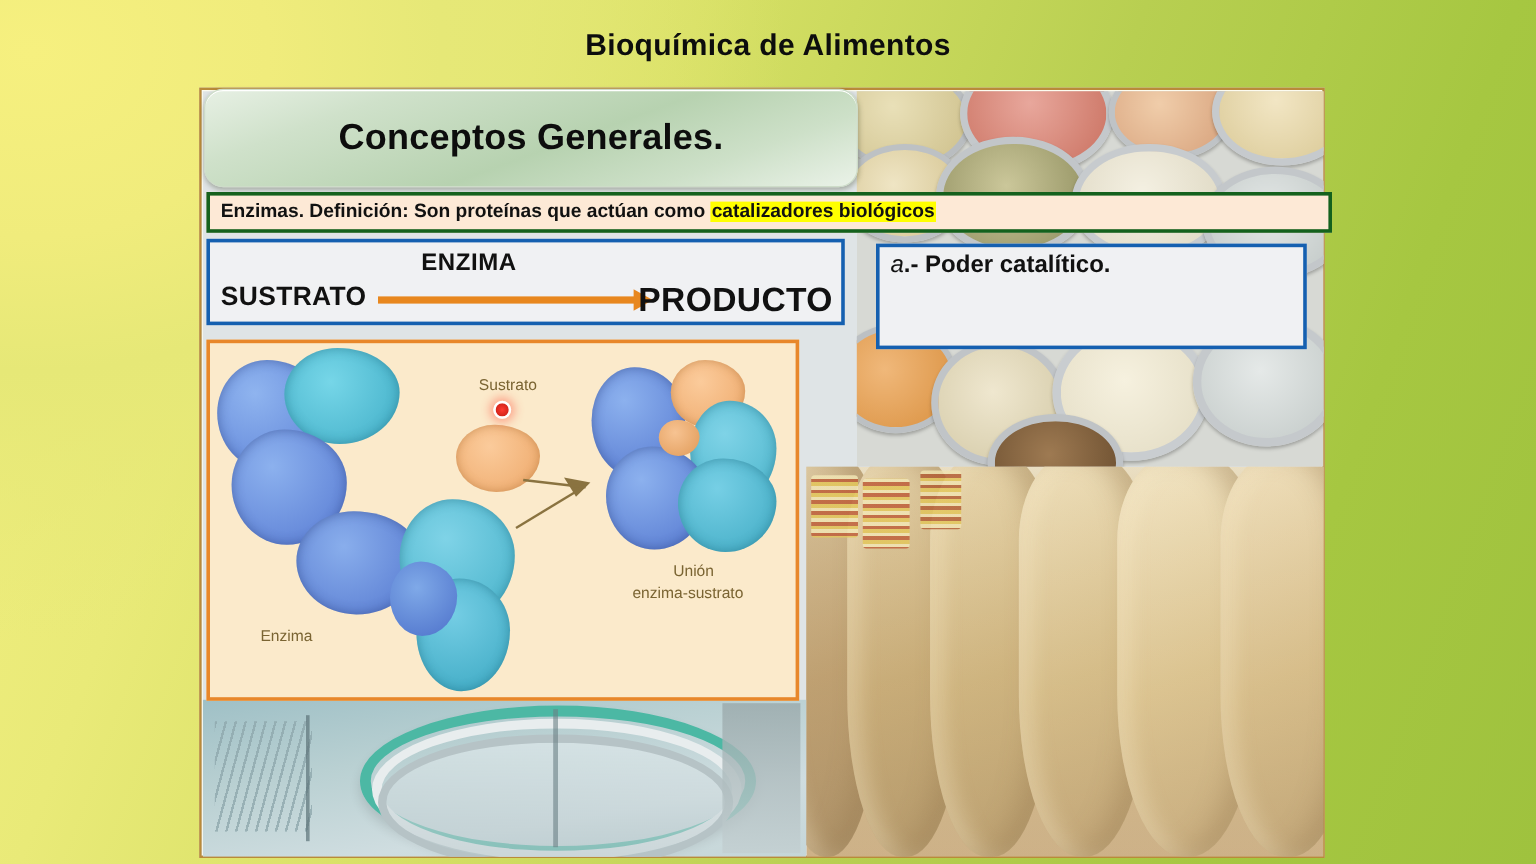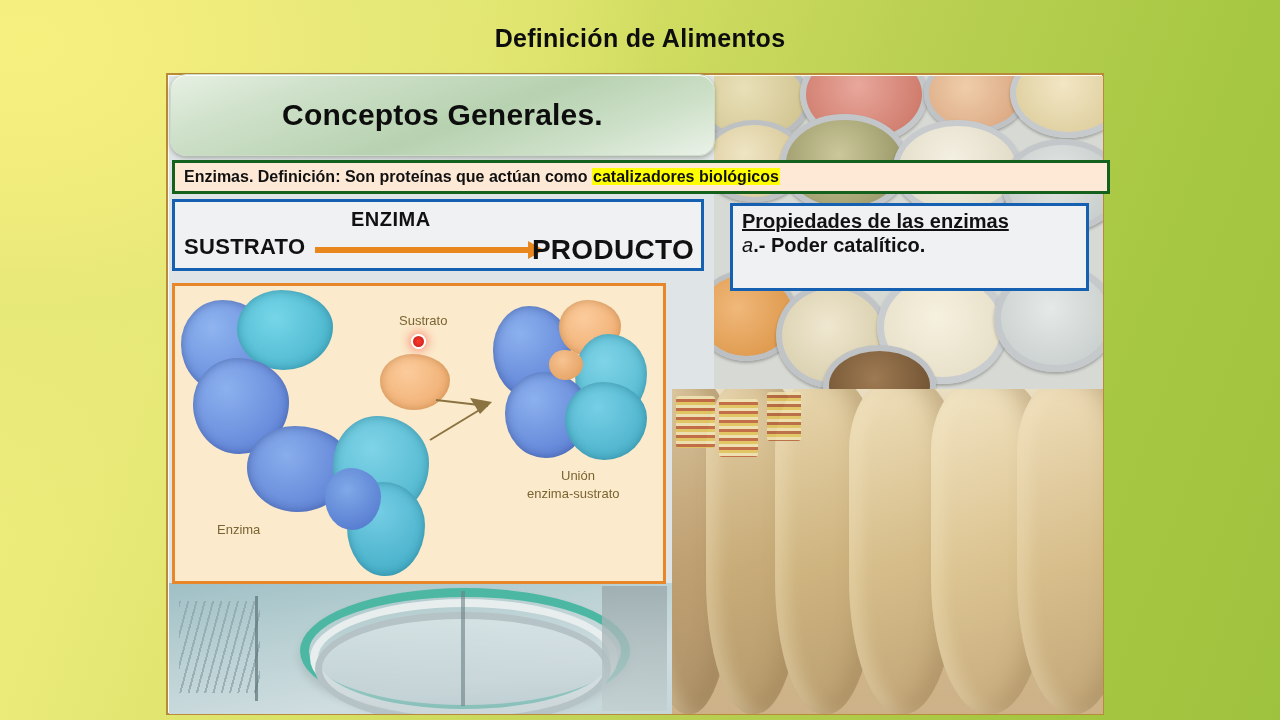--- a/index.html
+++ b/index.html
@@ -100,21 +100,21 @@
   #props .h{font-size:20px;font-weight:bold;color:#111;text-decoration:underline;display:block;line-height:1.22;}
   #props .li{font-size:20px;font-weight:bold;color:#111;display:block;line-height:1.22;}
   #props .li i{font-style:italic;font-weight:500;}
 </style>
 </head>
 <body>
 
 <div id="bg"></div>
 
 <div id="header" style="position:absolute;left:0;top:24px;width:1280px;text-align:center;
-            font-size:25px;font-weight:bold;color:#0d0d0d;letter-spacing:.3px;">Definición de Alimentos</div>
+            font-size:25px;font-weight:bold;color:#0d0d0d;letter-spacing:.3px;">Bioquímica de Alimentos</div>
 
 <div id="frame">
 
   <div class="photo" id="photo-cans">
     <div class="sky"></div>
     <div class="can" style="left:-4%;top:-6%;width:26%;height:24%;background:radial-gradient(circle at 40% 35%,#e9e0b8,#cdbf8a);border:5px solid #b9bdc0;"></div>
     <div class="can" style="left:22%;top:-10%;width:30%;height:28%;background:radial-gradient(circle at 45% 40%,#e8a79c,#c9705f);border:6px solid #c4c8cb;"></div>
     <div class="can" style="left:54%;top:-7%;width:24%;height:22%;background:radial-gradient(circle at 40% 40%,#f0cdaa,#d6a07a);border:5px solid #bfc3c6;"></div>
     <div class="can" style="left:76%;top:-9%;width:27%;height:25%;background:radial-gradient(circle at 45% 38%,#f2e6c4,#d8c793);border:6px solid #c6cacd;"></div>
     <div class="can" style="left:-3%;top:14%;width:24%;height:23%;background:radial-gradient(circle at 40% 40%,#efe5c4,#d3c28e);border:5px solid #bdc1c4;"></div>
@@ -209,15 +209,14 @@
 </div>
 
 <div id="reaction">
   <span class="enz">ENZIMA</span>
   <span class="sus">SUSTRATO</span>
   <span class="arrow"></span>
   <span class="pro">PRODUCTO</span>
 </div>
 
 <div id="props">
-  <span class="h">Propiedades de las enzimas</span>
   <span class="li"><i>a</i><span>.- Poder catalítico.</span></span>
 </div>
 
 </body></html>

